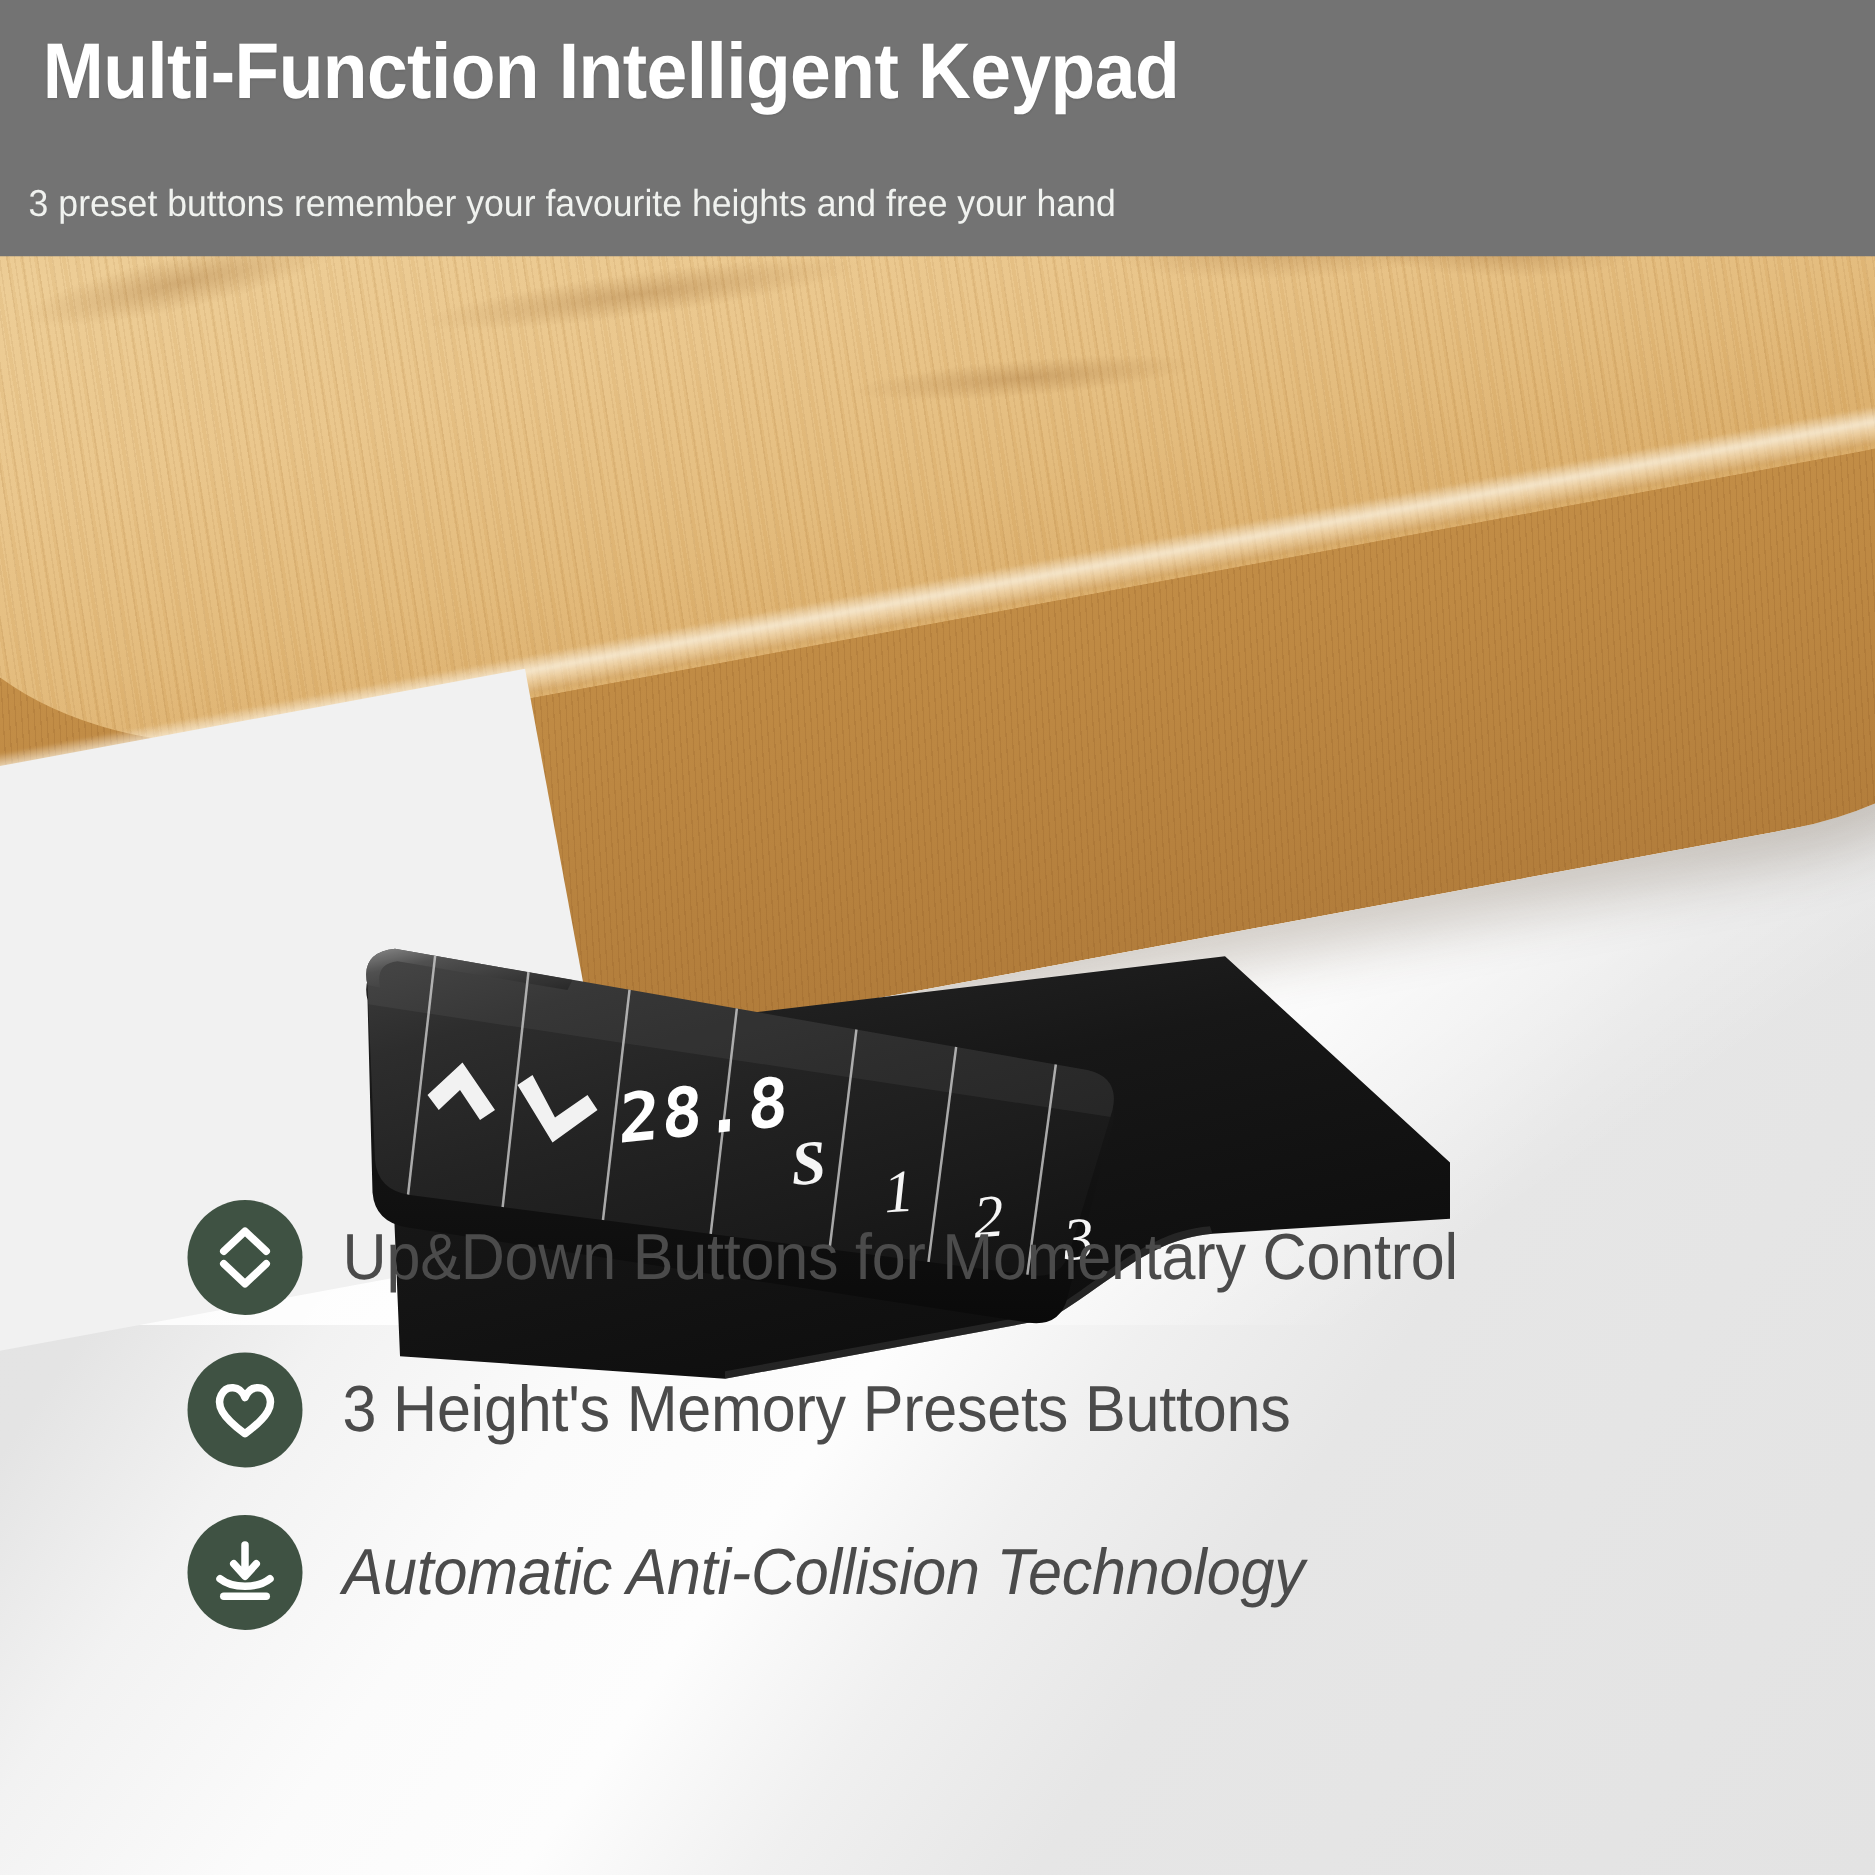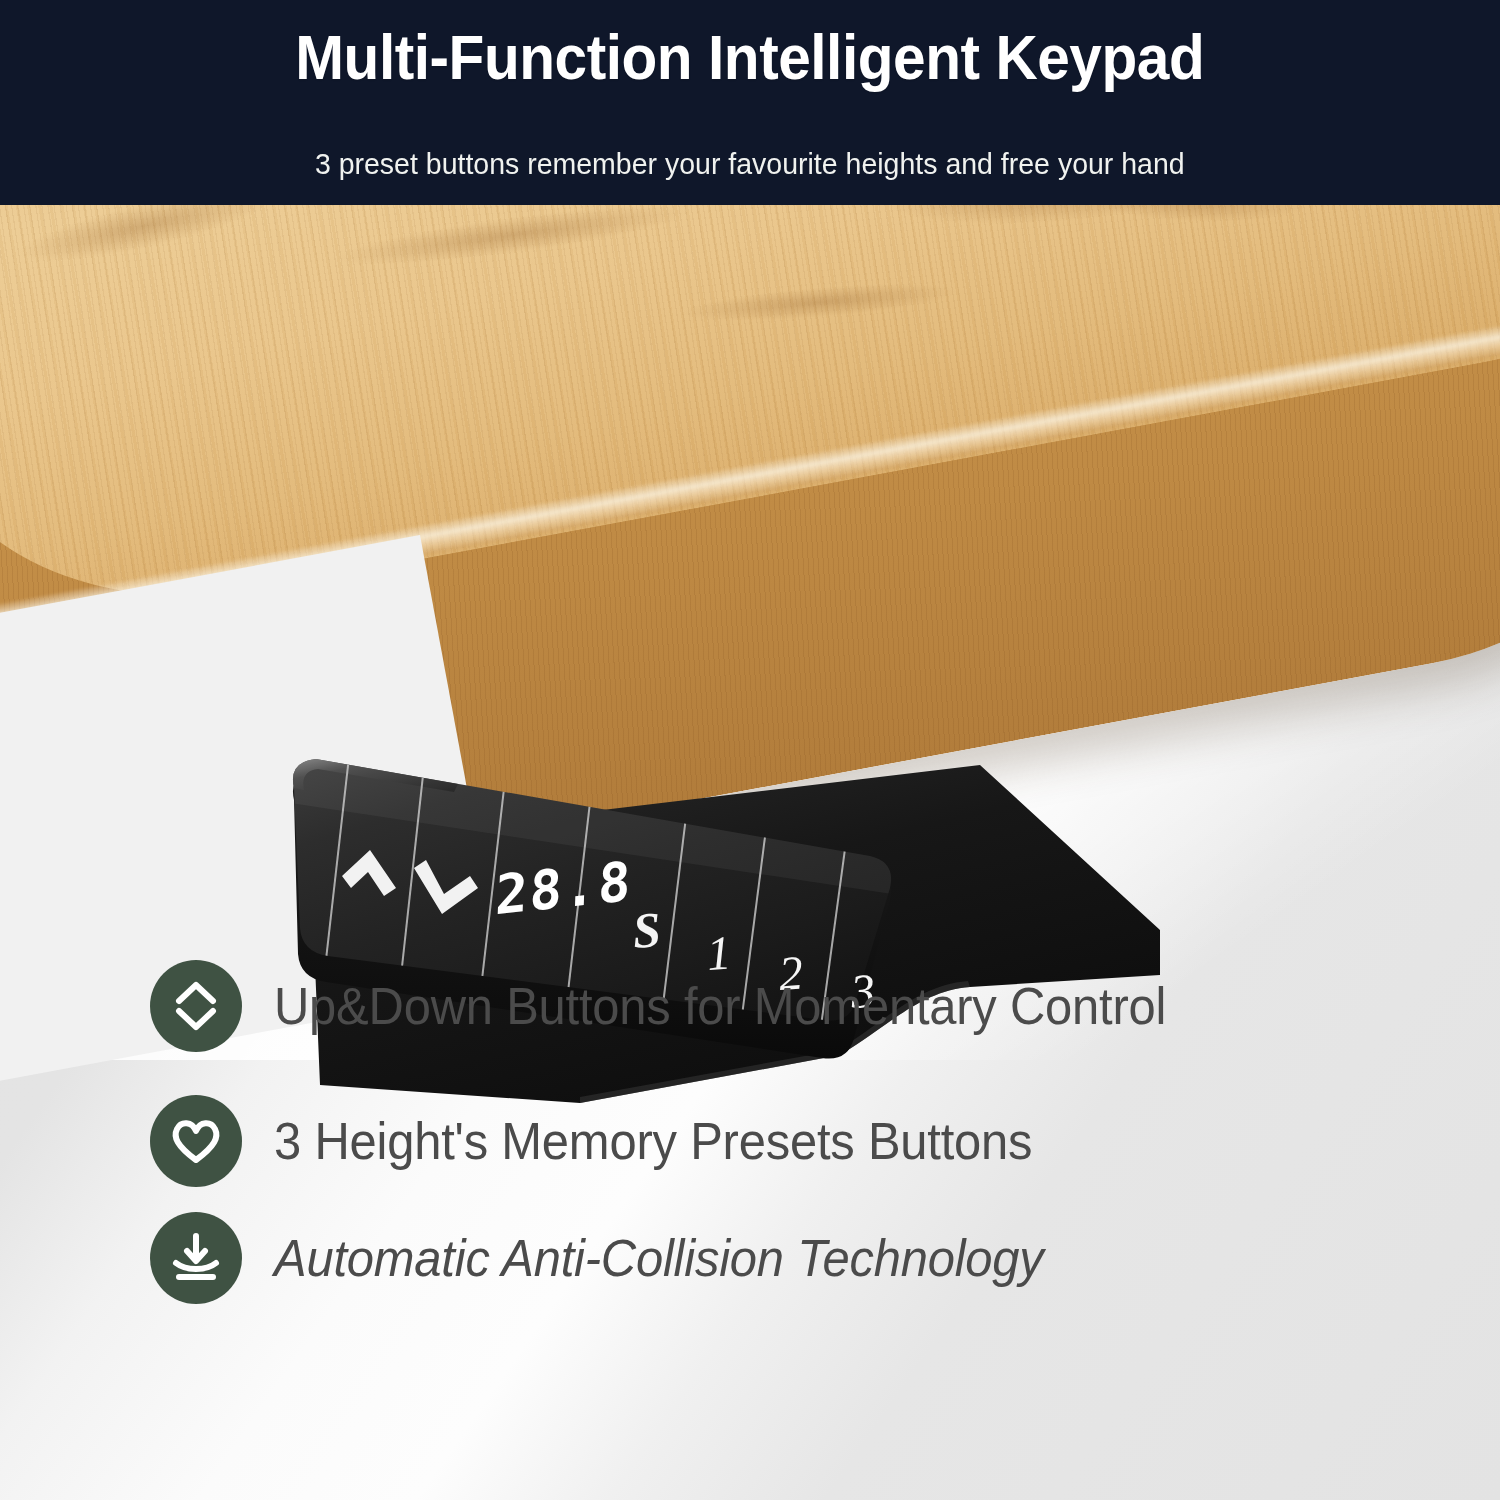--- a/index.html
+++ b/index.html
@@ -26,24 +26,24 @@
         #e6e6e6 72%, #e3e3e3 100%);
   }
   .bg-wash2 {
     position:absolute; left:0; top:640px; width:1500px; height:420px;
     background:linear-gradient(145deg, rgba(255,255,255,0) 0%, rgba(255,255,255,.85) 30%, rgba(255,255,255,.95) 52%, rgba(255,255,255,0) 80%);
   }
 
   
   .banner {
     position:absolute; left:0; top:0; width:1500px; height:205px;
-    background:#0f172a;
+    background:#737373;
     z-index:40;
     display:flex; flex-direction:column;
-    align-items:center; justify-content:center;gap:40px;
+    align-items:flex-start; justify-content:center;gap:40px;
   }
   .banner-title {
     color:#ffffff;
     font-size:63px; font-weight:bold;
     letter-spacing:-0.5px;
     line-height:1.06;
     transform:scaleX(0.93);
     white-space:nowrap;
     text-shadow:0 1px 2px rgba(0,0,0,.12);
   }
@@ -141,21 +141,21 @@
   
   .features {
     position:absolute; left:0; top:950px; width:1500px; height:400px;
     z-index:30;
   }
   .feature-row {
     position:absolute; left:150px;
     display:flex; align-items:center;
   }
   .feature-row.r1 { top:10px; }
-  .feature-row.r2 { top:145px; }
+  .feature-row.r2 { top:132px; }
   .feature-row.r3 { top:262px;font-style:italic; }
 
   .feat-icon {
     width:92px; height:92px; border-radius:50%;
     background:#3f5243;
     display:flex; align-items:center; justify-content:center;
     flex:0 0 auto;
   }
   .feat-label {
     margin-left:32px;

